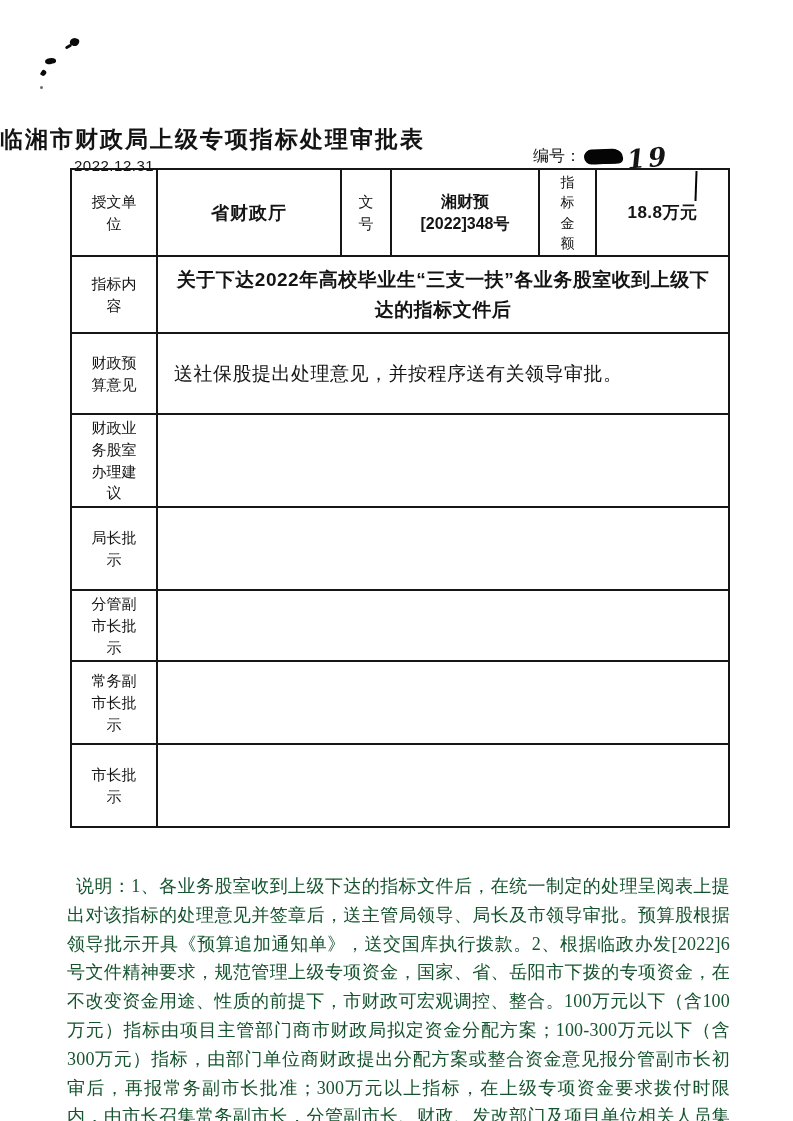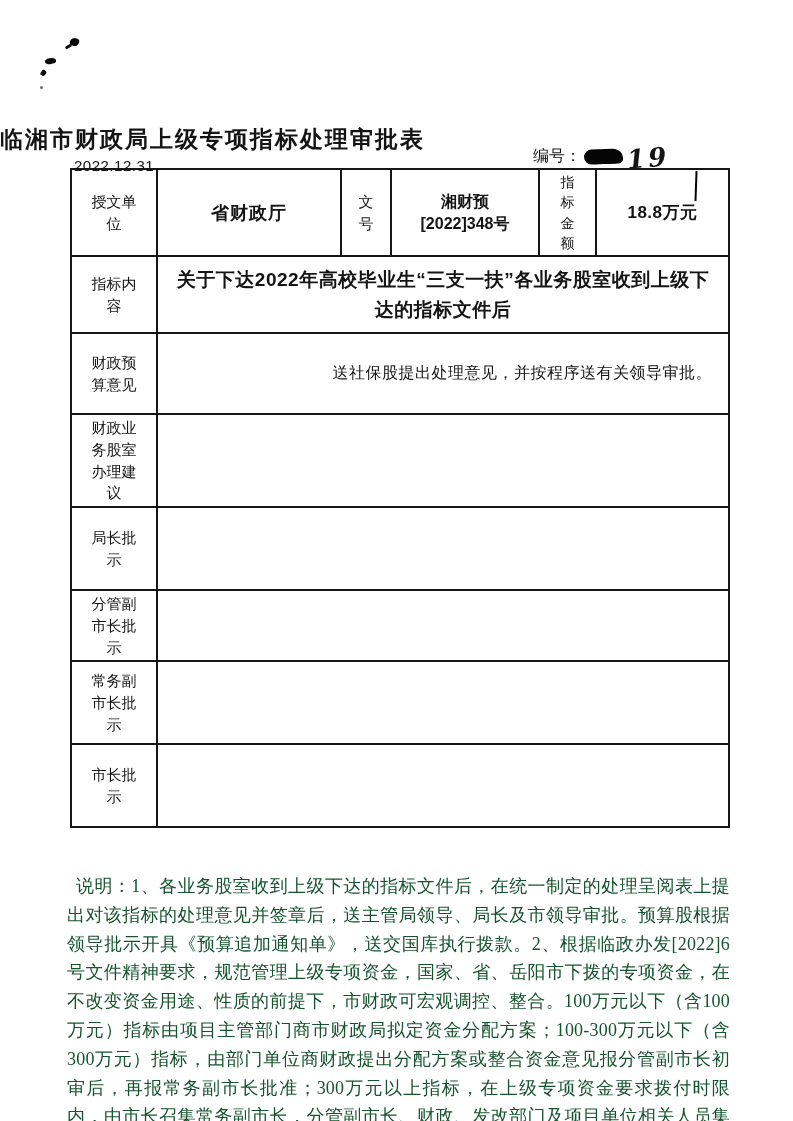--- a/index.html
+++ b/index.html
@@ -49,21 +49,21 @@
     text-align:center;font-size:15px;line-height:1.45;padding:2px 14px;
   }
   td.val-bold{text-align:center;font-size:18px;font-weight:bold;letter-spacing:1px;}
   td.docnum{text-align:center;font-size:16px;font-weight:bold;line-height:1.35;}
   td.amount{text-align:center;font-size:17px;font-weight:bold;letter-spacing:.5px;border-radius:24px;}
   td.content-title{
     text-align:center;font-size:19px;font-weight:bold;line-height:1.55;
     padding:4px 18px;letter-spacing:.5px;
   }
   td.content-opinion{
-    text-align:right;font-size:16px;padding:4px 16px;letter-spacing:.5px;
+    text-align:left;font-size:19px;padding:4px 16px;letter-spacing:.5px;
   }
   td.blank{background:#fff;}
 
   .notes{
     position:absolute;top:872px;left:67px;width:663px;
     font-family:"Liberation Serif",serif;font-size:18px;line-height:1.6;
     text-align:justify;text-indent:9px;letter-spacing:.2px;color:#14532d;
   }
 </style>
 </head>

